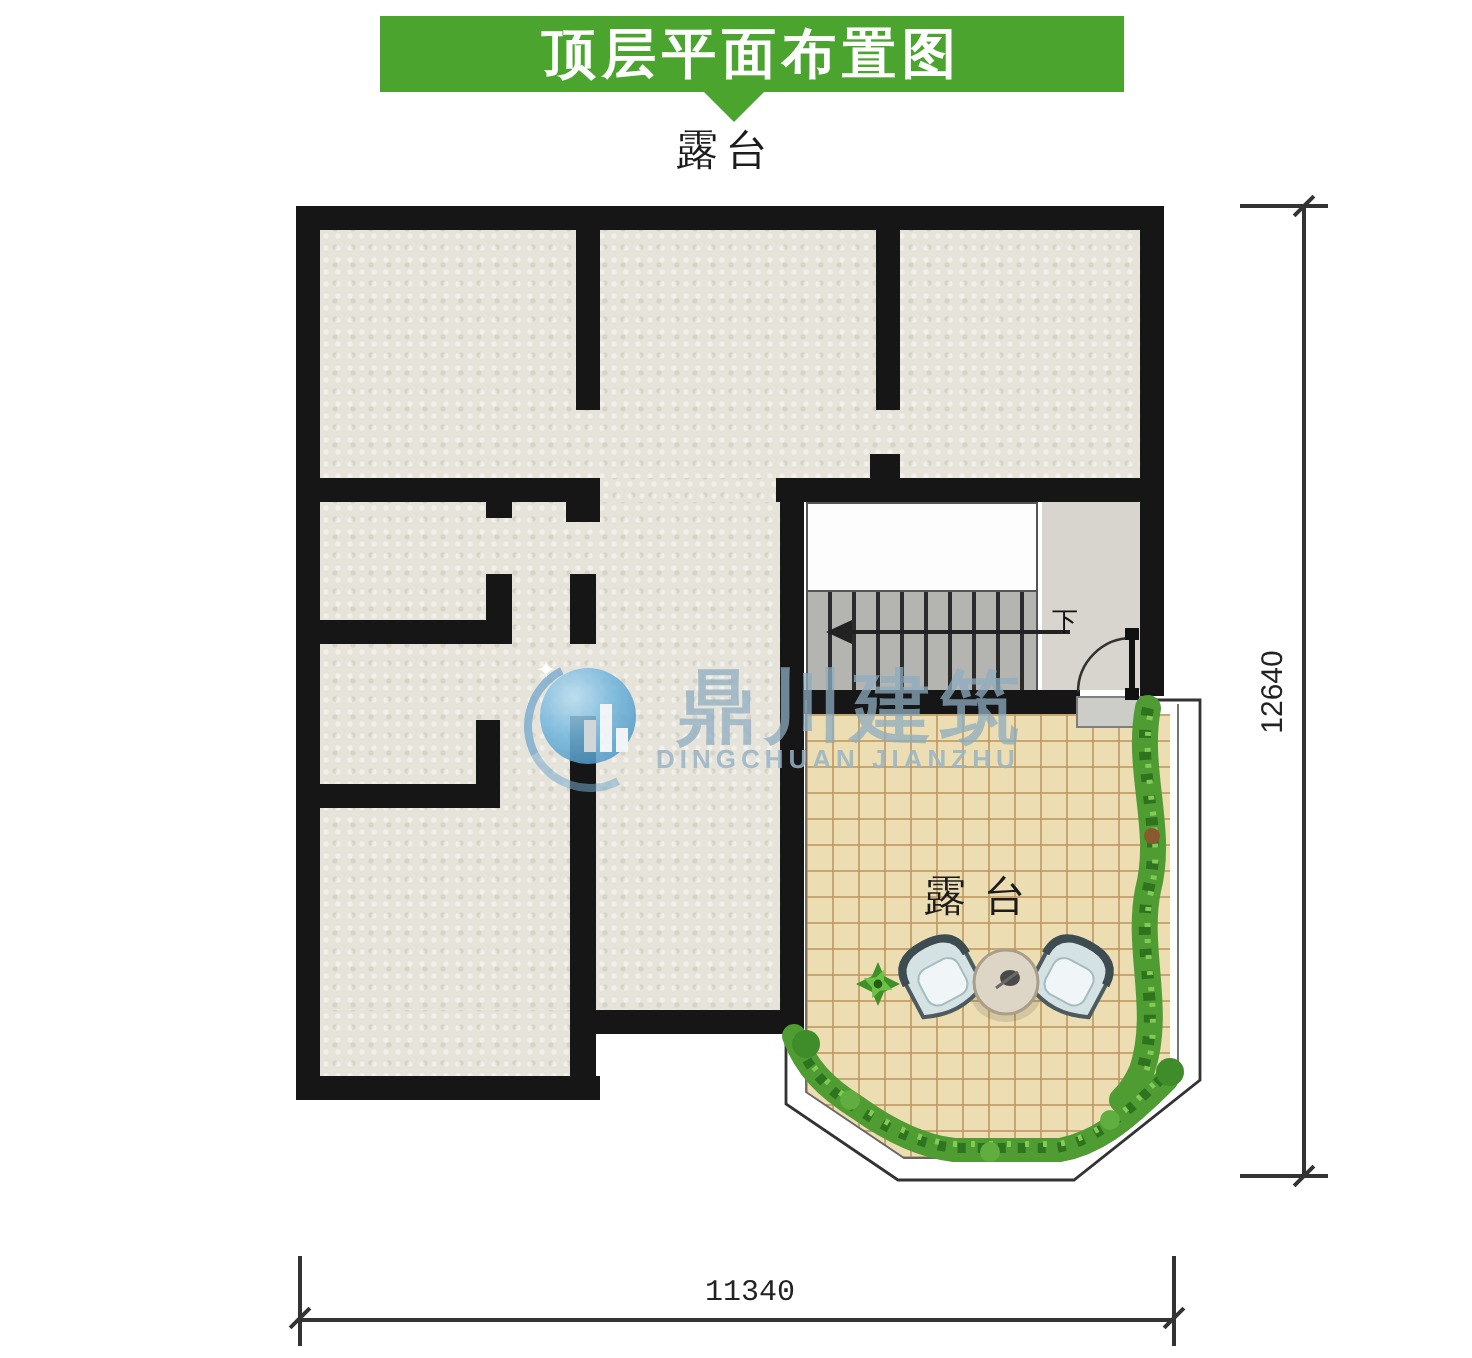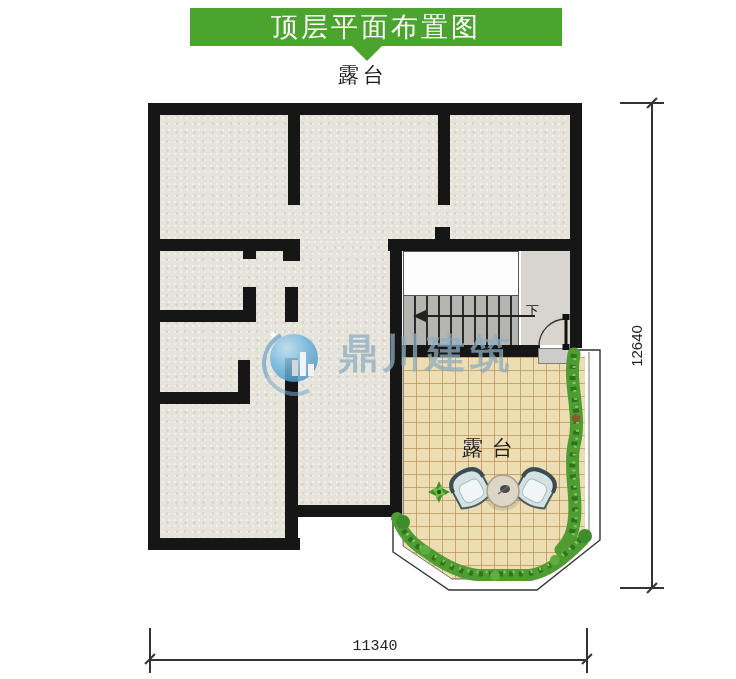--- a/index.html
+++ b/index.html
@@ -3,21 +3,21 @@
 <meta charset="utf-8">
 <style>
   html,body{margin:0;padding:0;background:#ffffff;}
   .stage{position:relative;width:736px;height:679px;background:#fff;overflow:hidden;
          font-family:"Liberation Sans", sans-serif;}
   .abs{position:absolute;}
 
   
   .banner{left:190px;top:8px;width:372px;height:38px;background:#4ba42e;
           display:flex;align-items:center;justify-content:center;}
-  .banner span{color:#fff;font-size:27px;font-weight:normal;letter-spacing:3px;}
+  .banner span{color:#fff;font-size:27px;font-weight:bold;letter-spacing:3px;}
   .banner-notch{left:352px;top:46px;width:0;height:0;
           border-left:15px solid transparent;border-right:15px solid transparent;
           border-top:15px solid #4ba42e;}
 
   .top-label{left:338px;top:61px;width:120px;text-align:left;font-size:21px;color:#1c1c1c;letter-spacing:4px;}
 
   
   .floor{background-color:#e6e3da;
          background-image:radial-gradient(rgba(255,255,255,.45) 1px, transparent 1.6px),
                           radial-gradient(rgba(175,170,152,.28) 1px, transparent 1.6px);
@@ -189,20 +189,21 @@
     <div class="wm-swoosh"></div>
     <div class="wm-logo">
       <div class="wm-bars">
         <i style="left:2px;width:6px;height:16px;"></i>
         <i style="left:10px;width:6px;height:24px;"></i>
         <i style="left:18px;width:6px;height:12px;"></i>
       </div>
     </div>
     <div class="wm-star">✦</div>
     <div class="wm-cn">鼎川建筑</div>
+    <div class="wm-en">DINGCHUAN JIANZHU</div>
   </div>
 
   <div>
     <div class="abs dline" style="left:651px;top:103px;width:1.5px;height:486px;"></div>
     <div class="abs dline" style="left:620px;top:102px;width:44px;height:1.5px;"></div>
     <div class="abs dline" style="left:620px;top:587px;width:44px;height:1.5px;"></div>
     <div class="dim-tick" style="left:645px;top:102px;"></div>
     <div class="dim-tick" style="left:645px;top:587px;"></div>
     <div class="dim-text dim-right-label">12640</div>
   </div>

